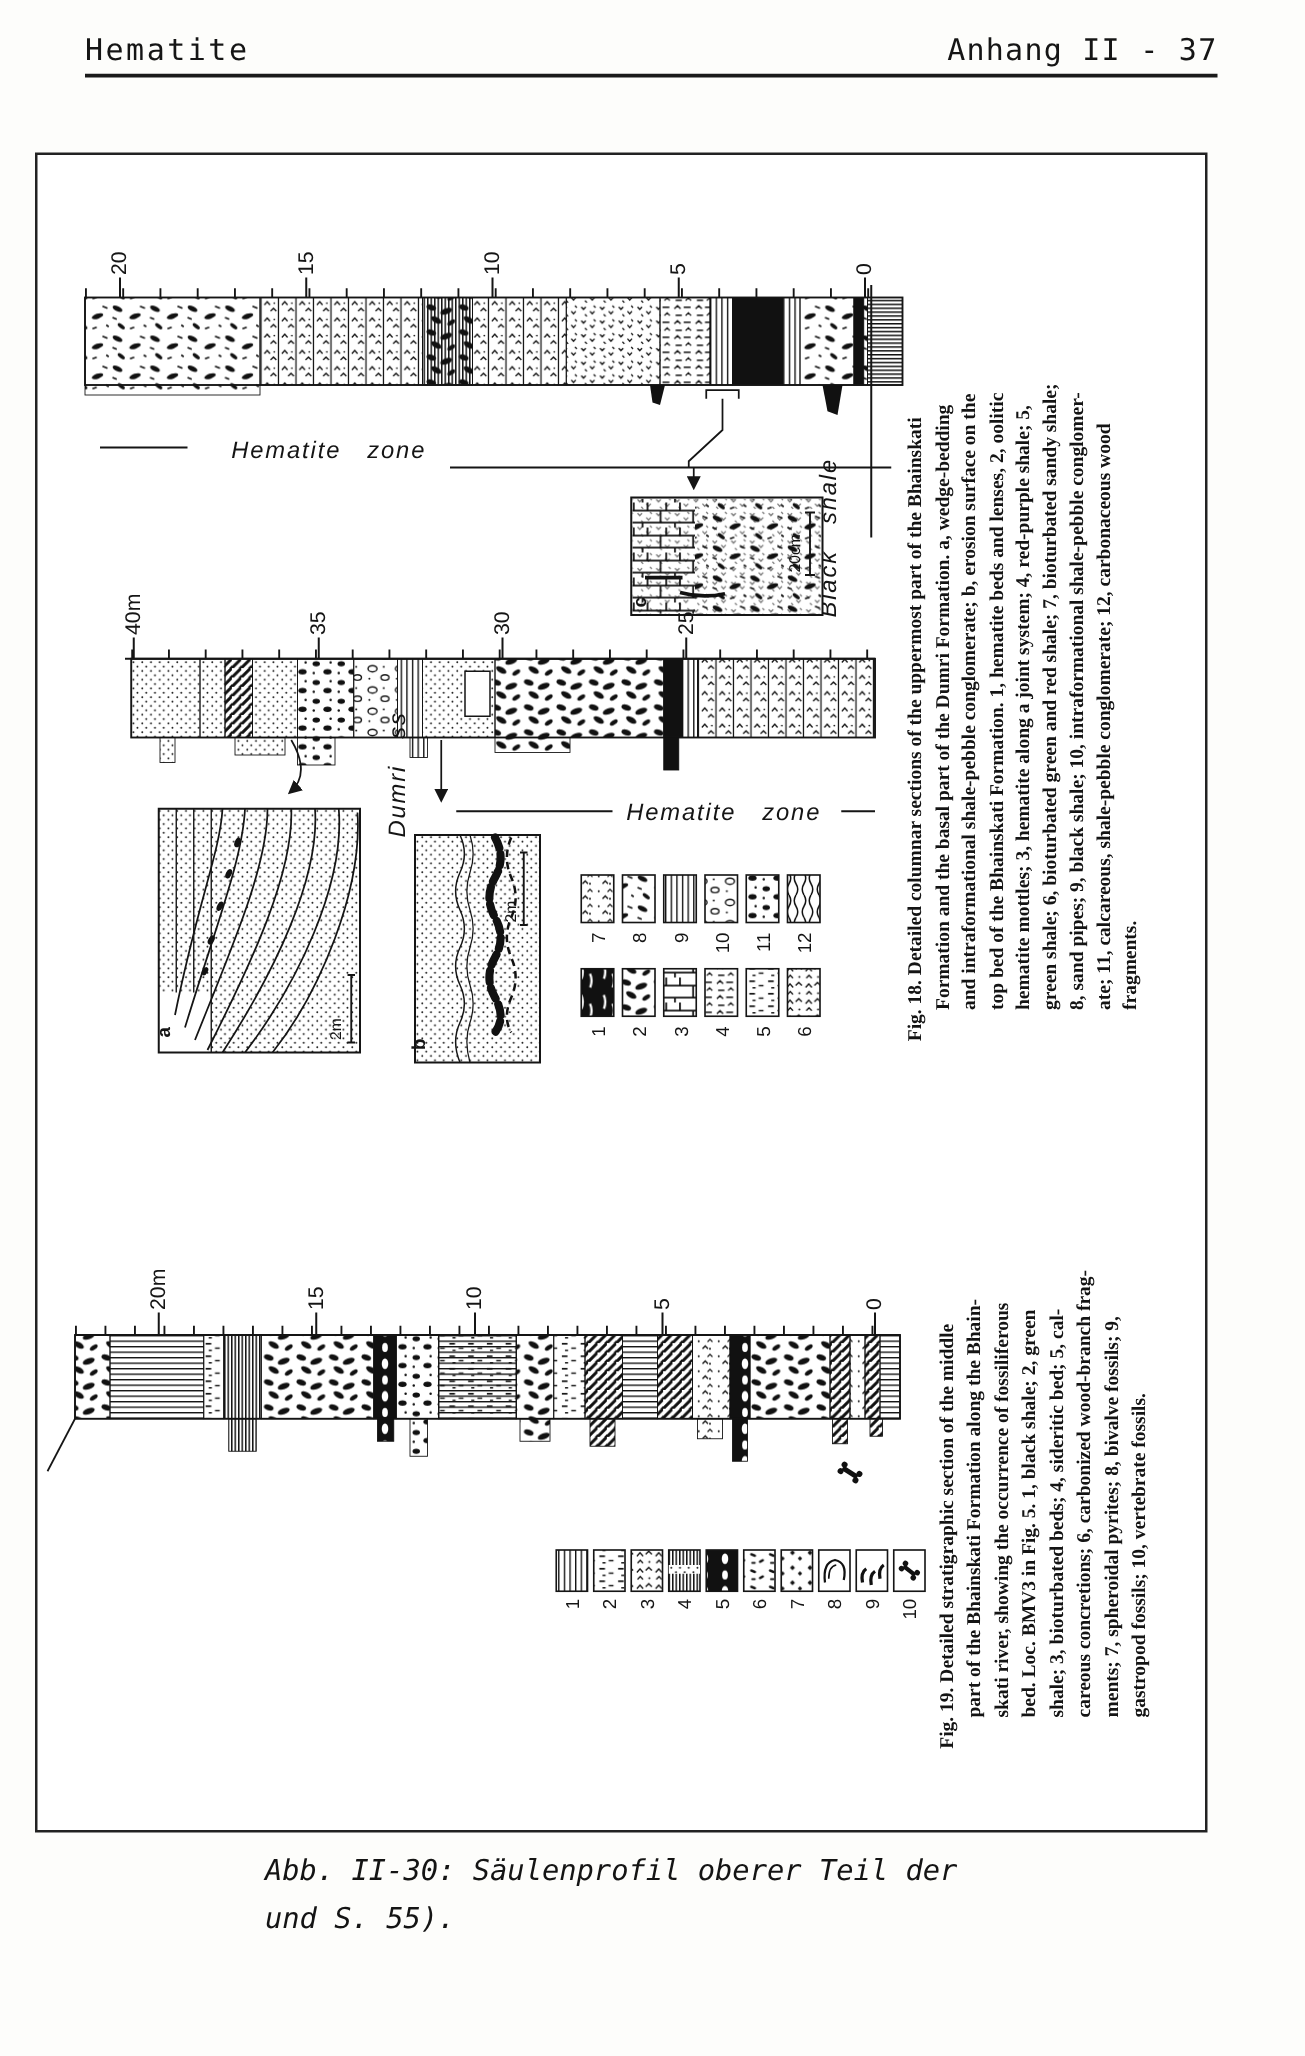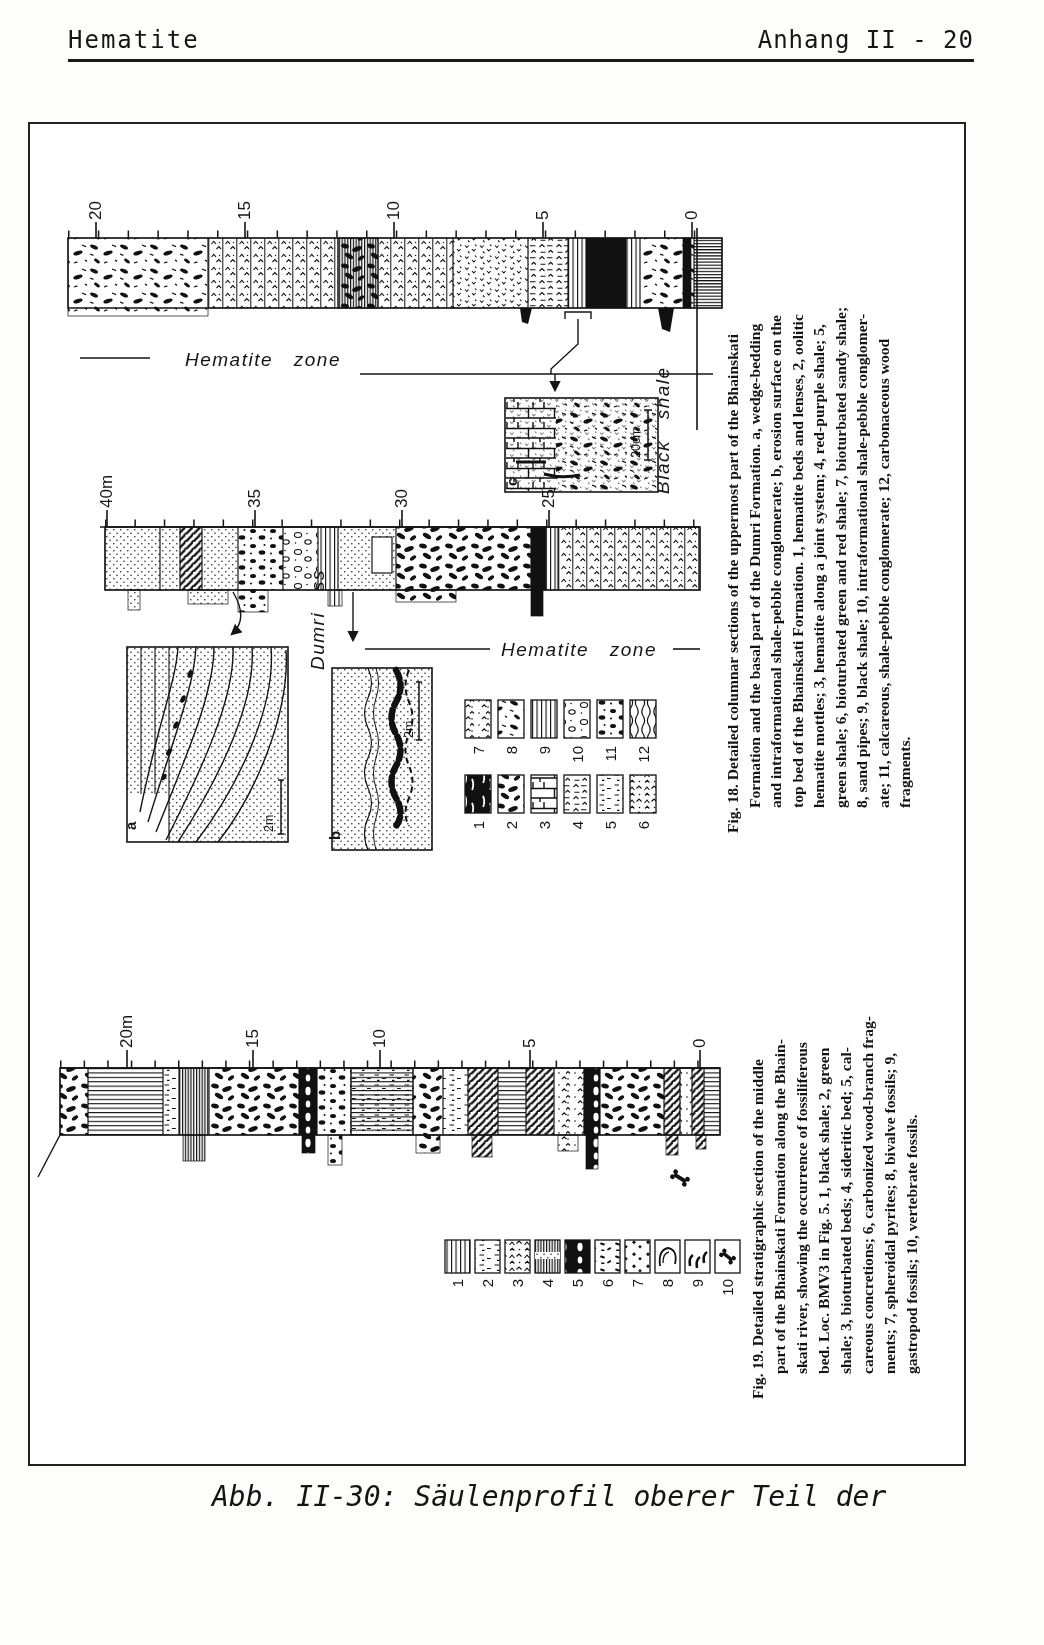--- a/index.html
+++ b/index.html
@@ -11,33 +11,33 @@
   #hdr-rule{left:68px;top:59px;width:906px;height:3px;background:#1a1a1a;}
   #figbox{left:28px;top:122px;width:938px;height:1344px;border:2px solid #222;box-sizing:border-box;background:#fff;}
   #figsvg{left:28px;top:122px;}
   .rotcap{position:absolute;transform-origin:0 0;transform:rotate(-90deg);
           font-family:"Liberation Serif",serif;font-weight:700;color:#141414;}
   #cap18{left:722px;top:833px;width:655px;font-size:15.6px;line-height:21.5px;}
   #cap19{left:747px;top:1399px;width:523px;font-size:15.6px;line-height:22px;}
   .ln{white-space:nowrap;}
   .ind{padding-left:25px;}
   #abbcap{left:212px;top:1478px;font-family:"DejaVu Sans Mono",monospace;font-style:italic;
-          font-size:28px;line-height:38px;color:#141414;}
+          font-size:23px;line-height:38px;color:#141414;}
   text{fill:#151515;}
   .tick{font-size:17px;font-family:"Liberation Sans",sans-serif;}
   .leg{font-size:15px;font-family:"Liberation Sans",sans-serif;}
   .itl{font-style:italic;font-size:19px;letter-spacing:1.5px;word-spacing:14px;}
   .sm{font-size:12.5px;}
   .ltr{font-size:15px;font-weight:bold;}
 </style>
 </head>
 <body>
 
 <div class="abs" id="hdr-left">Hematite</div>
-<div class="abs" id="hdr-right">Anhang II - 20</div>
+<div class="abs" id="hdr-right">Anhang II - 37</div>
 <div class="abs" id="hdr-rule"></div>
 
 <div class="abs" id="figbox"></div>
 
 <svg class="abs" id="figsvg" width="940" height="1346" viewBox="0 0 940 1346">
 <defs>
   <marker id="ah" viewBox="0 0 10 10" refX="8" refY="5" markerWidth="8" markerHeight="8" orient="auto">
     <path d="M0 0L10 5L0 10z" fill="#151515"></path>
   </marker>
   <pattern id="dots" width="7" height="7" patternUnits="userSpaceOnUse" fill="#111">
@@ -403,13 +403,14 @@
   <div class="ln ind">skati river, showing the occurrence of fossiliferous</div>
   <div class="ln ind">bed. Loc. BMV3 in Fig. 5. 1, black shale; 2, green</div>
   <div class="ln ind">shale; 3, bioturbated beds; 4, sideritic bed; 5, cal-</div>
   <div class="ln ind">careous concretions; 6, carbonized wood-branch frag-</div>
   <div class="ln ind">ments; 7, spheroidal pyrites; 8, bivalve fossils; 9,</div>
   <div class="ln ind">gastropod fossils; 10, vertebrate fossils.</div>
 </div>
 
 <div class="abs" id="abbcap">
   <div class="ln">Abb. II-30: Säulenprofil oberer Teil der</div>
+  <div class="ln">und S. 55).</div>
 </div>
 
 </body></html>

